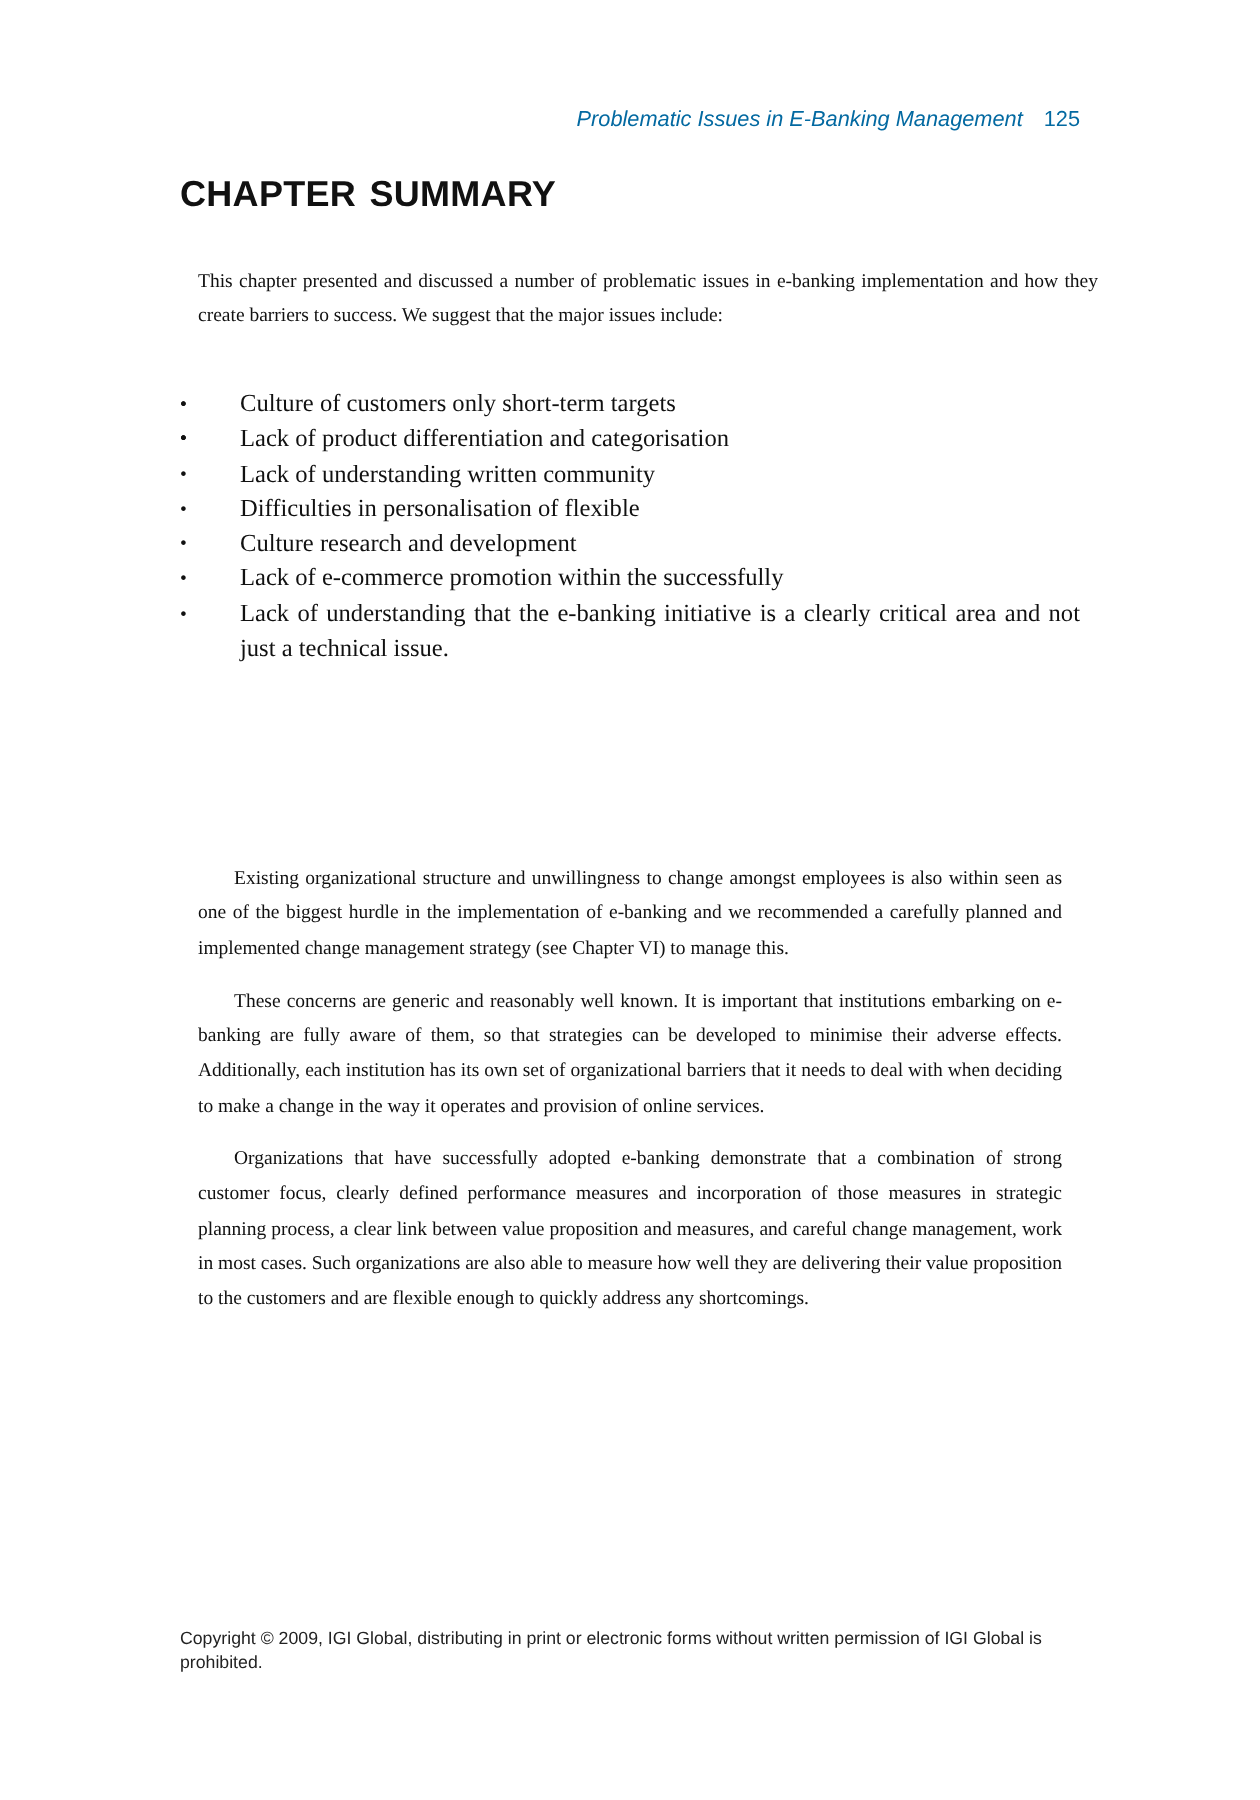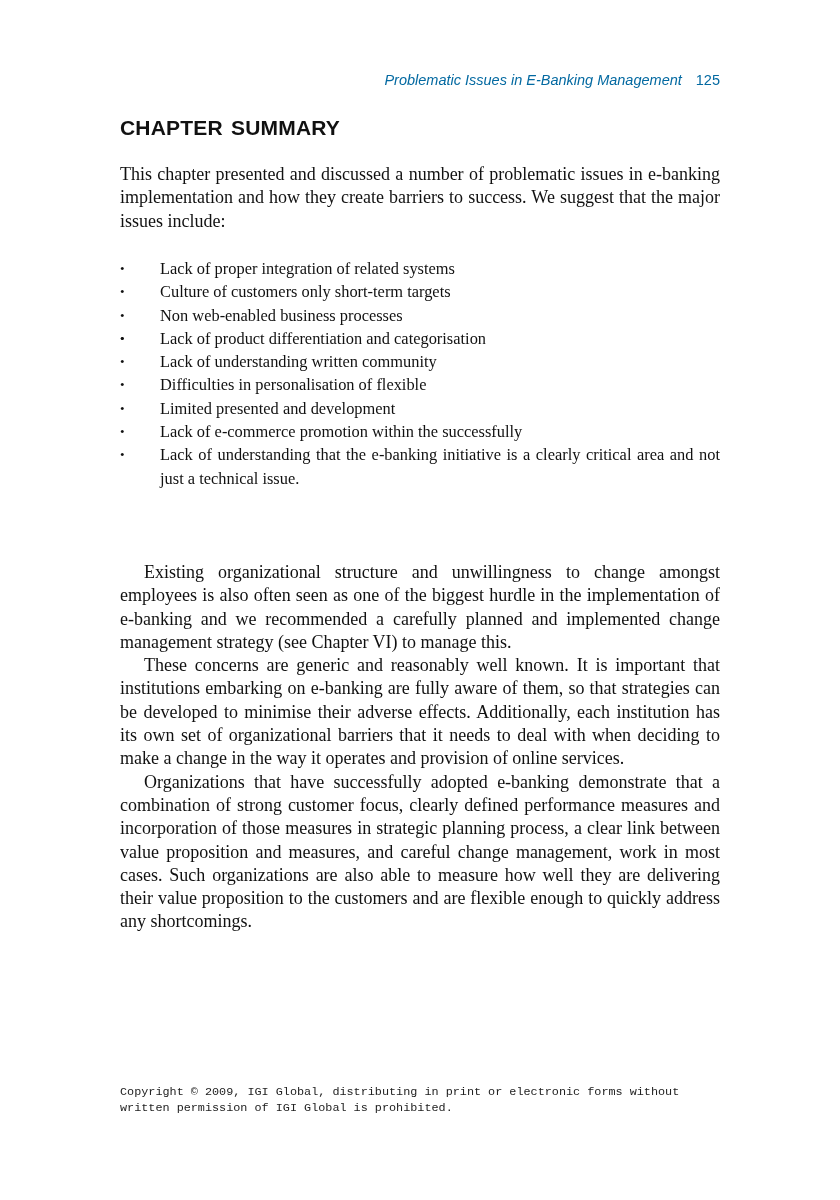--- a/index.html
+++ b/index.html
@@ -35,32 +35,32 @@
     }
     .running-header .pageno {
       margin-left: 14px;
     }
     .heading {
       position: absolute;
       top: 116px;
       left: 0;
       font-family: "Liberation Sans", sans-serif;
       font-weight: bold;
-      font-size: 21px;
+      font-size: 24px;
       letter-spacing: 0.2px;
       word-spacing: 2px;
       margin: 0;
       color: #111;
     }
     .body-text {
       font-family: "Liberation Serif", serif;
-      font-size: 18px;
+      font-size: 13px;
       line-height: 23.3px;
       text-align: justify;
-      margin: 0;
+      margin: 12px;
     }
     .intro {
       position: absolute;
       top: 163px;
       left: 0;
       width: 600px;
     }
     .bullets {
       position: absolute;
       top: 257px;
@@ -91,53 +91,53 @@
       width: 600px;
     }
     .paras p {
       text-indent: 24px;
     }
     .footer {
       position: absolute;
       top: 1085px;
       left: 0;
       width: 600px;
-      font-family: Liberation Mono, monospace;
+      font-family: Liberation Sans, sans-serif;
       font-size: 11.8px;
       line-height: 15.5px;
       color: #222;
     }
   </style>
 </head>
 <body>
 
 <div class="page">
 
   <div class="running-header">
     <span class="title">Problematic Issues in E-Banking Management</span><span class="pageno">125</span>
   </div>
 
   <h2 class="heading">CHAPTER SUMMARY</h2>
 
   <p class="body-text intro">This chapter presented and discussed a number of problematic issues in e-banking implementation and how they create barriers to success. We suggest that the major issues include:</p>
 
   <ul class="bullets">
-    <li><span class="dot">•</span><span>Lack of proper integration of related systems</span></li>
+    <li><span class="dot">•</span></li>
     <li><span class="dot">•</span><span>Culture of customers only short-term targets</span></li>
-    <li><span class="dot">•</span><span>Non web-enabled business processes</span></li>
+    <li><span class="dot">•</span></li>
     <li><span class="dot">•</span></li>
     <li><span class="dot">•</span><span>Lack of product differentiation and categorisation</span></li>
     <li><span class="dot">•</span><span>Lack of understanding written community</span></li>
     <li><span class="dot">•</span><span>Difficulties in personalisation of flexible</span></li>
-    <li><span class="dot">•</span><span>Limited presented and development</span></li>
+    <li><span class="dot">•</span><span>Culture research and development</span></li>
     <li><span class="dot">•</span><span>Lack of e-commerce promotion within the successfully</span></li>
     <li><span class="dot">•</span><span>Lack of understanding that the e-banking initiative is a clearly critical area and not just a technical issue.</span></li>
   </ul>
 
   <div class="paras">
-    <p class="body-text">Existing organizational structure and unwillingness to change amongst employees is also often seen as one of the biggest hurdle in the implementation of e-banking and we recommended a carefully planned and implemented change management strategy (see Chapter VI) to manage this.</p>
+    <p class="body-text">Existing organizational structure and unwillingness to change amongst employees is also within seen as one of the biggest hurdle in the implementation of e-banking and we recommended a carefully planned and implemented change management strategy (see Chapter VI) to manage this.</p>
     <p class="body-text">These concerns are generic and reasonably well known. It is important that institutions embarking on e-banking are fully aware of them, so that strategies can be developed to minimise their adverse effects. Additionally, each institution has its own set of organizational barriers that it needs to deal with when deciding to make a change in the way it operates and provision of online services.</p>
     <p class="body-text">Organizations that have successfully adopted e-banking demonstrate that a combination of strong customer focus, clearly defined performance measures and incorporation of those measures in strategic planning process, a clear link between value proposition and measures, and careful change management, work in most cases. Such organizations are also able to measure how well they are delivering their value proposition to the customers and are flexible enough to quickly address any shortcomings.</p>
   </div>
 
   <div class="footer">Copyright © 2009, IGI Global, distributing in print or electronic forms without written permission of IGI Global is prohibited.</div>
 
 </div>
 
 </body></html>

